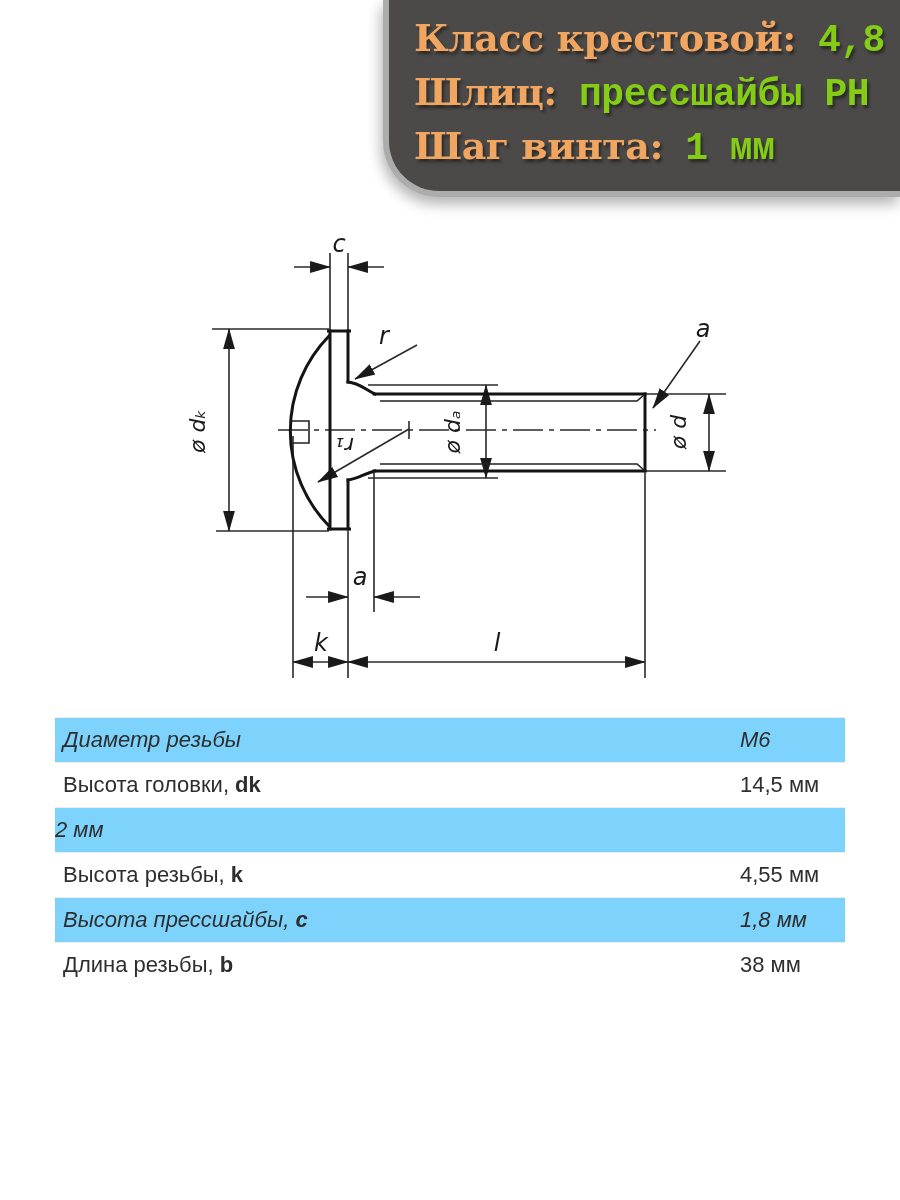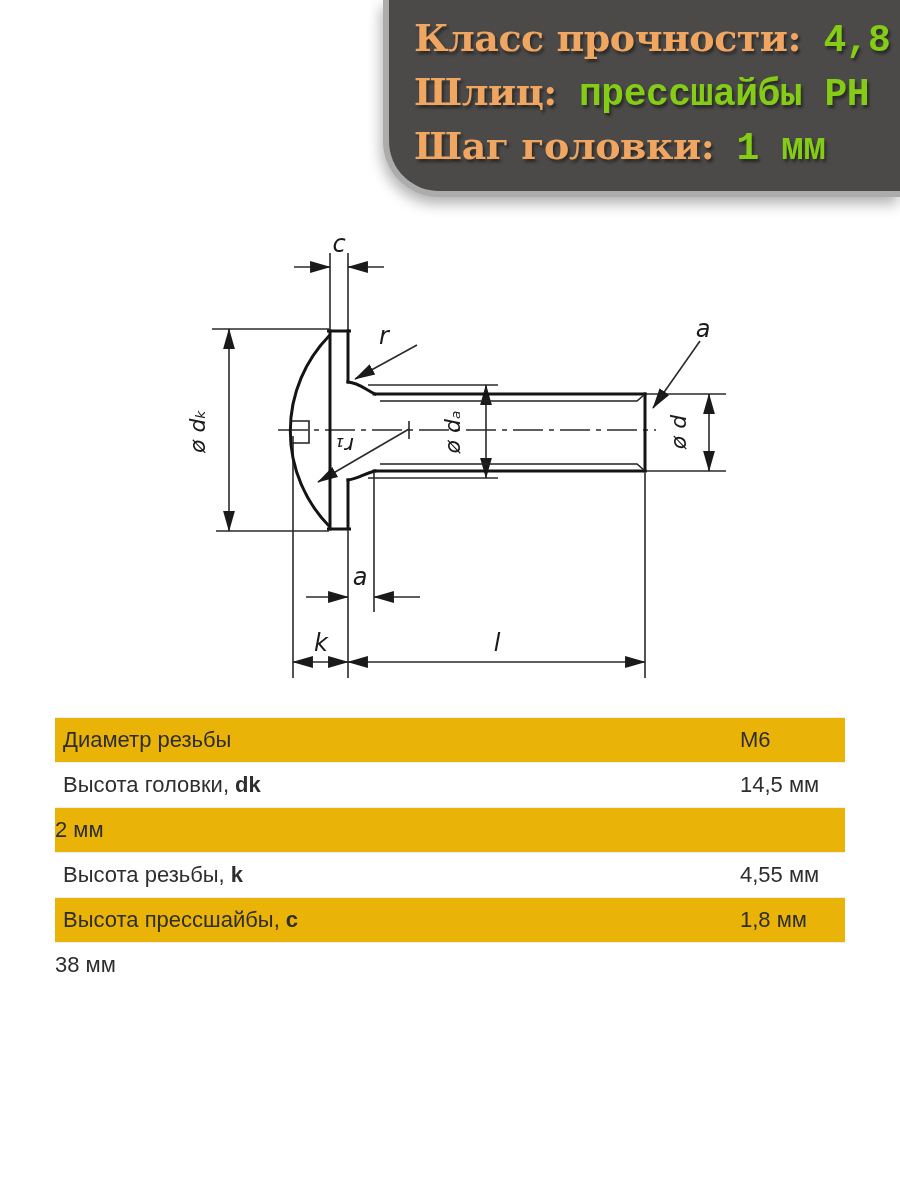--- a/index.html
+++ b/index.html
@@ -45,21 +45,21 @@
 
   
   .spec-table{
     position:absolute;left:55px;top:717px;width:790px;z-index:2;
   }
   .trow{
     display:flex;align-items:center;height:44px;
     border-top:1px solid #ececec;
     font-size:22px;color:#2e2e2e;
   }
-  .trow.alt{background:#eab308;}
+  .trow.alt{background:#7dd3fc;font-style:italic;}
   .tlabel{flex:1;padding-left:8px;white-space:nowrap;}
   .tlabel b{font-weight:bold;}
   .tvalue{width:105px;flex:0 0 105px;text-align:left;white-space:nowrap;}
 </style>
 </head>
 <body>
 
 <svg class="draw-svg" width="900" height="700" viewBox="0 0 900 700">
   <defs>
     <marker id="arw" viewBox="0 0 12 8" refX="11.5" refY="4" markerWidth="13" markerHeight="9" orient="auto-start-reverse">
@@ -134,27 +134,27 @@
     <text class="dtext" x="497" y="651" text-anchor="middle">l</text>
     <text class="dtext dtext-small" x="205" y="431" text-anchor="middle" transform="rotate(-90 205 431)">ø dₖ</text>
     <text class="dtext dtext-small" x="460" y="432" text-anchor="middle" transform="rotate(-90 460 432)">ø dₐ</text>
     <text class="dtext dtext-small" x="686" y="432" text-anchor="middle" transform="rotate(-90 686 432)">ø d</text>
     <text class="dtext dtext-small" x="345" y="452" text-anchor="middle" transform="rotate(180 345 445)">r₁</text>
   </g>
 </svg>
 
 <div class="badge">
   <div class="badge-line">
-    <span class="badge-label">Класс прочности:</span><span class="badge-value"> 4,8</span>
+    <span class="badge-label">Класс крестовой:</span><span class="badge-value"> 4,8</span>
   </div>
   <div class="badge-line">
     <span class="badge-label">Шлиц:</span><span class="badge-value"> прессшайбы PH</span>
   </div>
   <div class="badge-line">
-    <span class="badge-label">Шаг головки:</span><span class="badge-value"> 1 мм</span>
+    <span class="badge-label">Шаг винта:</span><span class="badge-value"> 1 мм</span>
   </div>
 </div>
 
 <div class="spec-table">
   <div class="trow alt">
     <div class="tlabel"><span>Диаметр резьбы</span><b></b></div>
     <div class="tvalue">М6</div>
   </div>
   <div class="trow">
     <div class="tlabel"><span>Высота головки, </span><b>dk</b></div>
@@ -165,15 +165,16 @@
   </div>
   <div class="trow">
     <div class="tlabel"><span>Высота резьбы, </span><b>k</b></div>
     <div class="tvalue">4,55 мм</div>
   </div>
   <div class="trow alt">
     <div class="tlabel"><span>Высота прессшайбы, </span><b>c</b></div>
     <div class="tvalue">1,8 мм</div>
   </div>
   <div class="trow">
+    <div class="tlabel"><span>Длина резьбы, </span><b>b</b></div>
     <div class="tvalue">38 мм</div>
   </div>
 </div>
 
 </body></html>

